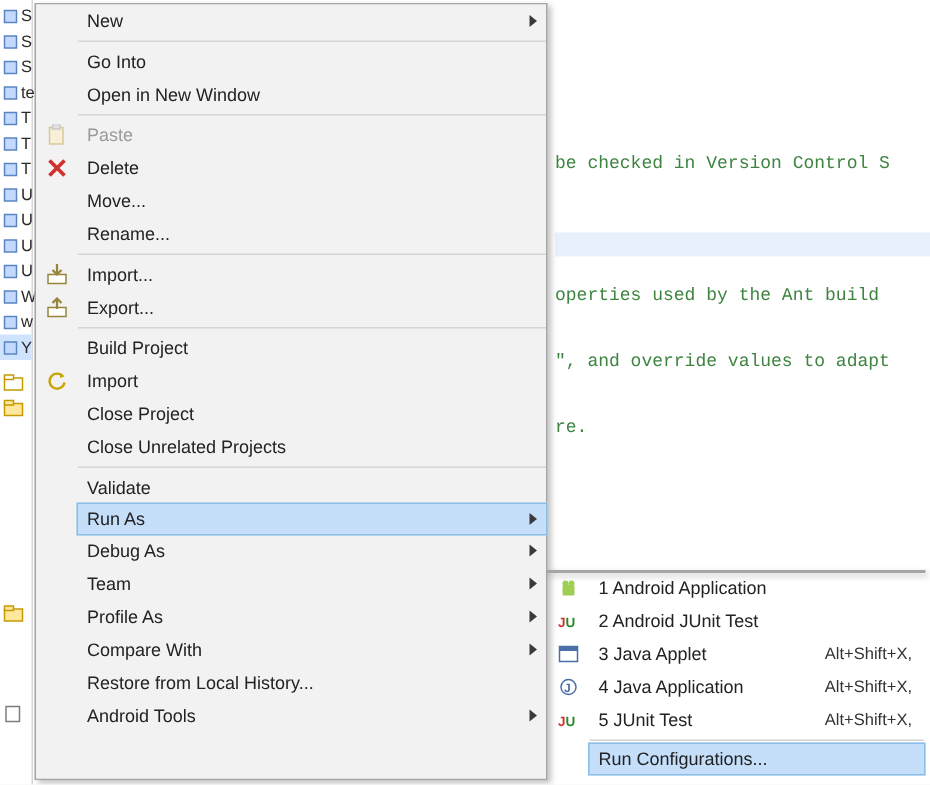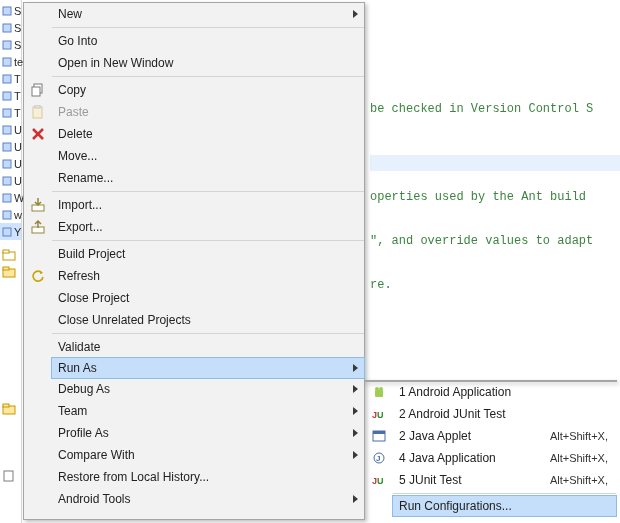--- a/index.html
+++ b/index.html
@@ -268,29 +268,20 @@
     <div class="sep"></div>
 
     <div class="item">
       <span>Go Into</span>
     </div>
     <div class="item">
       <span>Open in New Window</span>
     </div>
     <div class="sep"></div>
 
-    <div class="item">
-      <span class="icon">
-        <svg width="14" height="14">
-            <rect x="3" y="1" width="8" height="9" fill="#fff" stroke="#7a7a7a"></rect>
-            <rect x="1" y="4" width="8" height="9" fill="#fff" stroke="#7a7a7a"></rect>
-          </svg>
-      </span>
-      <span>Copy</span>
-    </div>
     <div class="item disabled">
       <span class="icon">
         <svg width="14" height="14" opacity=".4">
             <rect x="2" y="2" width="9" height="11" fill="#ffedb0" stroke="#b08a1f"></rect>
             <rect x="4" y="0" width="5" height="3" fill="#ccc" stroke="#888"></rect>
           </svg>
       </span>
       <span>Paste</span>
     </div>
     <div class="item">
@@ -333,21 +324,21 @@
     <div class="item">
       <span>Build Project</span>
     </div>
     <div class="item">
       <span class="icon">
         <svg width="14" height="14">
             <path d="M11 4 A5 5 0 1 0 12 8" fill="none" stroke="#c7a600" stroke-width="1.6"></path>
             <path d="M9 2 L12 4 L9 5 Z" fill="#c7a600"></path>
           </svg>
       </span>
-      <span>Refresh</span>
+      <span>Import</span>
     </div>
     <div class="item">
       <span>Close Project</span>
     </div>
     <div class="item">
       <span>Close Unrelated Projects</span>
     </div>
     <div class="sep"></div>
 
     <div class="item">
@@ -404,21 +395,21 @@
       </span>
       <span>2 Android JUnit Test</span>
     </div>
     <div class="item">
       <span class="icon">
         <svg width="14" height="14">
             <rect x="1" y="2" width="12" height="10" fill="#fff" stroke="#4a6ea8"></rect>
             <rect x="1" y="2" width="12" height="3" fill="#4a6ea8"></rect>
           </svg>
       </span>
-      <span>2 Java Applet</span>
+      <span>3 Java Applet</span>
       <span class="shortcut">Alt+Shift+X,</span>
     </div>
     <div class="item">
       <span class="icon">
         <svg width="14" height="14">
             <circle cx="7" cy="7" r="5" fill="#fff" stroke="#4a6ea8"></circle>
             <text x="4" y="10" font-size="8" fill="#4a6ea8" font-family="Arial" font-weight="bold">J</text>
           </svg>
       </span>
       <span>4 Java Application</span>

